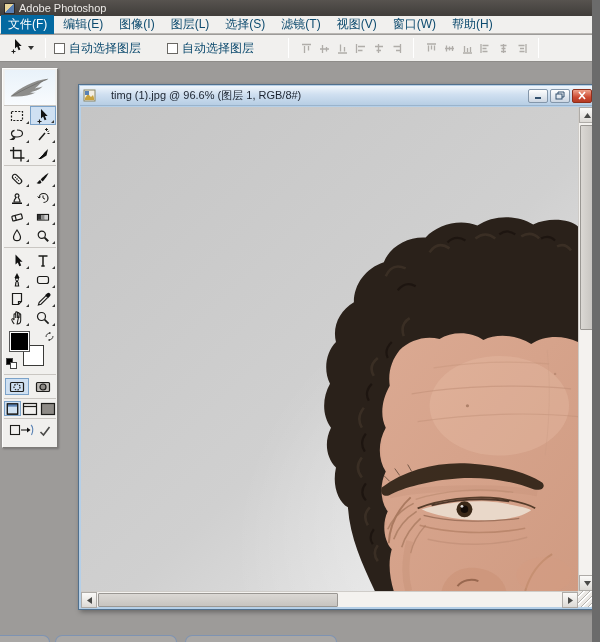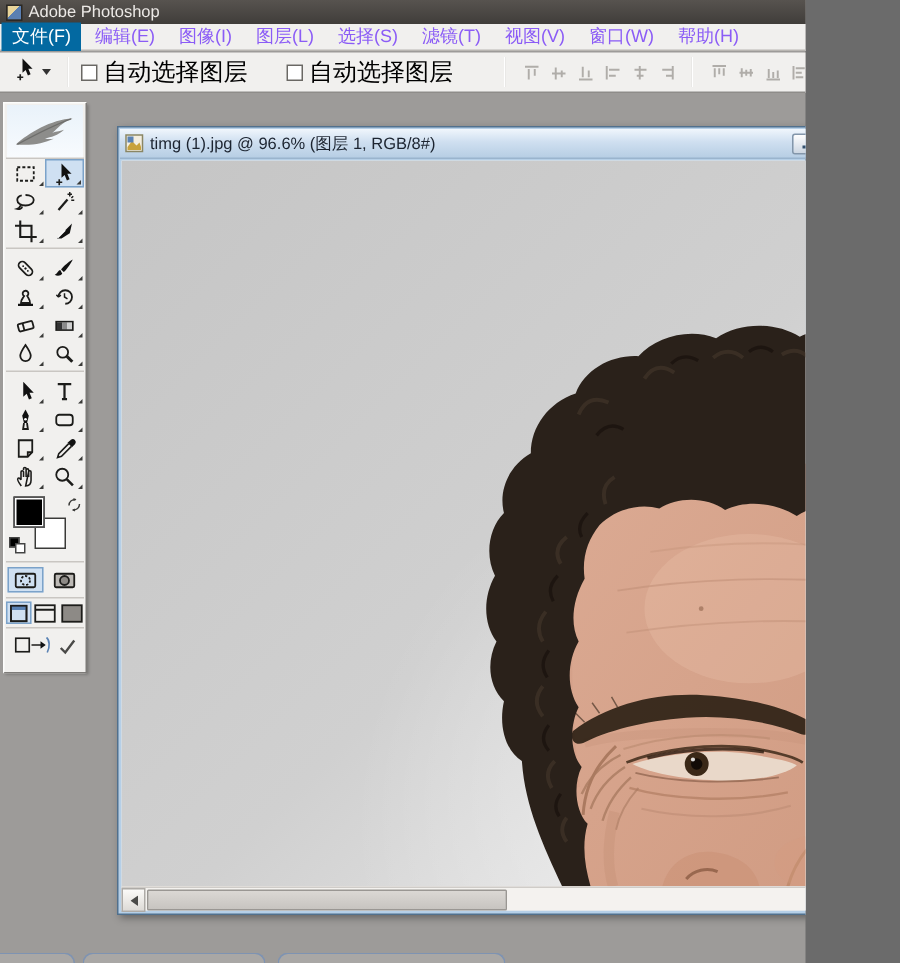--- a/index.html
+++ b/index.html
@@ -1,36 +1,36 @@
 <!DOCTYPE html>
 <html><head>
 <meta charset="utf-8">
 <style>
   html,body{margin:0;padding:0;background:#6b6b6b;}
   *{box-sizing:border-box;font-family:"Liberation Sans","DejaVu Sans",sans-serif;}
-  #screen{position:relative;width:537px;height:642px;overflow:hidden;background:#9d9b99;}
+  #screen{position:relative;width:592px;height:642px;overflow:hidden;background:#9d9b99;}
 
   
   .titlebar{position:absolute;left:0;top:0;width:600px;height:16px;background:linear-gradient(#57534f,#403d3a);display:flex;align-items:center;padding:0 4px;}
   .titlebar .apptitle{color:#ece9e6;font-size:11px;margin-left:4px;}
   .appicon{width:11px;height:11px;display:inline-block;border:1px solid #2b2825;background:linear-gradient(135deg,#e8d49a 0 45%,#5a7fb2 45% 100%);}
 
   
   .menubar{position:absolute;left:0;top:16px;width:600px;height:18px;background:#f1f0ee;border-bottom:1px solid #b9b6b2;display:flex;align-items:center;padding-left:1px;}
-  .menu-item{font-size:12px;color:#8b5cf6;padding:1px 7px;margin-right:2px;white-space:nowrap;cursor:default;}
+  .menu-item{font-size:12px;color:#0c4a6e;padding:1px 7px;margin-right:2px;white-space:nowrap;cursor:default;}
   .menu-item.selected{background:#0369a1;color:#fff;}
 
   
   .optionsbar{position:absolute;left:0;top:35px;width:600px;height:27px;background:#f1f0ee;border-bottom:1px solid #8e8c89;display:flex;align-items:center;padding:0 6px;}
   .opt-sep{width:1px;height:20px;background:#b3b0ac;border-right:1px solid #fff;margin:0 8px;}
   .tool-preset{display:flex;align-items:center;gap:3px;padding:2px 3px;}
   .caret{width:0;height:0;border-left:3.5px solid transparent;border-right:3.5px solid transparent;border-top:4px solid #333;}
   .checkbox-group{display:flex;align-items:center;margin-right:26px;}
   .checkbox{width:11px;height:11px;border:1px solid #6a6864;background:#fff;margin-right:4px;flex:none;}
-  .checkbox-label{font-size:16px;color:#000000;white-space:nowrap;}
+  .checkbox-label{font-size:12px;color:#0c4a6e;white-space:nowrap;}
   .opt-icon{display:inline-flex;width:16px;height:15px;align-items:center;justify-content:center;margin:0 1px;}
   .opt-group{display:flex;align-items:center;}
 
   
   .toolbox{position:absolute;left:2px;top:68px;width:56px;background:#f1f0ee;border:1px solid;border-color:#fdfdfc #7d7b78 #7d7b78 #fdfdfc;box-shadow:1px 1px 2px rgba(0,0,0,.25);padding:1px;}
   .feather-logo{width:52px;height:36px;display:block;border-bottom:1px solid #c9c6c2;}
   .tool-grid{display:flex;flex-wrap:wrap;width:52px;}
   .tool{width:26px;height:19px;display:flex;align-items:center;justify-content:center;position:relative;cursor:pointer;}
   .tool.selected{background:#cfe0f2;border:1px solid #7ba2c9;}
   .tool .flyout{position:absolute;right:1px;bottom:1px;width:0;height:0;border-left:3px solid transparent;border-bottom:3px solid #3a3a38;}
@@ -46,21 +46,21 @@
   .mode-btn{width:24px;height:17px;display:flex;align-items:center;justify-content:center;border:1px solid transparent;}
   .mode-btn.selected{background:#cfe0f2;border-color:#7ba2c9;}
   .screen-row{display:flex;justify-content:center;gap:1px;border-top:1px solid #c9c6c2;padding:2px 0;}
   .screen-btn{width:17px;height:15px;display:flex;align-items:center;justify-content:center;}
   .screen-btn.selected{background:#cfe0f2;border:1px solid #7ba2c9;}
   .ir-row{display:flex;justify-content:center;align-items:center;gap:4px;border-top:1px solid #c9c6c2;padding:3px 0 4px;}
 
   
   .docwin{position:absolute;left:78px;top:84px;width:519px;height:526px;background:#b5cfe7;border:1px solid #51708d;box-shadow:2px 2px 5px rgba(0,0,0,.35);}
   .doc-titlebar{position:absolute;left:1px;top:1px;right:1px;height:20px;background:linear-gradient(#f0f6fc,#cfdff0 45%,#b7cee4);display:flex;align-items:center;padding:0 3px;border-bottom:1px solid #9ab4cd;}
-  .doc-title{font-size:11px;color:#1c2430;margin-left:4px;flex:1;white-space:nowrap;overflow:hidden;}
+  .doc-title{font-size:11px;color:#1c2430;margin-left:15px;flex:1;white-space:nowrap;overflow:hidden;}
   .win-btn{width:20px;height:14px;border:1px solid #8396aa;border-radius:2px;background:linear-gradient(#fefefe,#ccd6e2);display:flex;align-items:center;justify-content:center;margin-left:2px;}
   .win-btn.close{background:linear-gradient(#efa28b,#cd4a32 60%,#b33a24);border-color:#8e2f1c;}
   .docbody{position:absolute;left:2px;top:22px;right:2px;bottom:2px;background:#ece9e6;}
   .photo{position:absolute;left:0;top:0;right:16px;bottom:16px;overflow:hidden;}
   .photo svg{display:block;width:100%;height:100%;}
 
   
   .vscroll{position:absolute;top:0;right:0;bottom:16px;width:16px;background:#f4f2ef;border-left:1px solid #cfccc8;}
   .hscroll{position:absolute;left:0;right:16px;bottom:0;height:16px;background:#f4f2ef;border-top:1px solid #cfccc8;}
   .sb-btn{position:absolute;width:16px;height:16px;background:linear-gradient(#fbfaf8,#dddad6);border:1px solid #aeaba7;display:flex;align-items:center;justify-content:center;font-size:8px;color:#4a4a48;}

